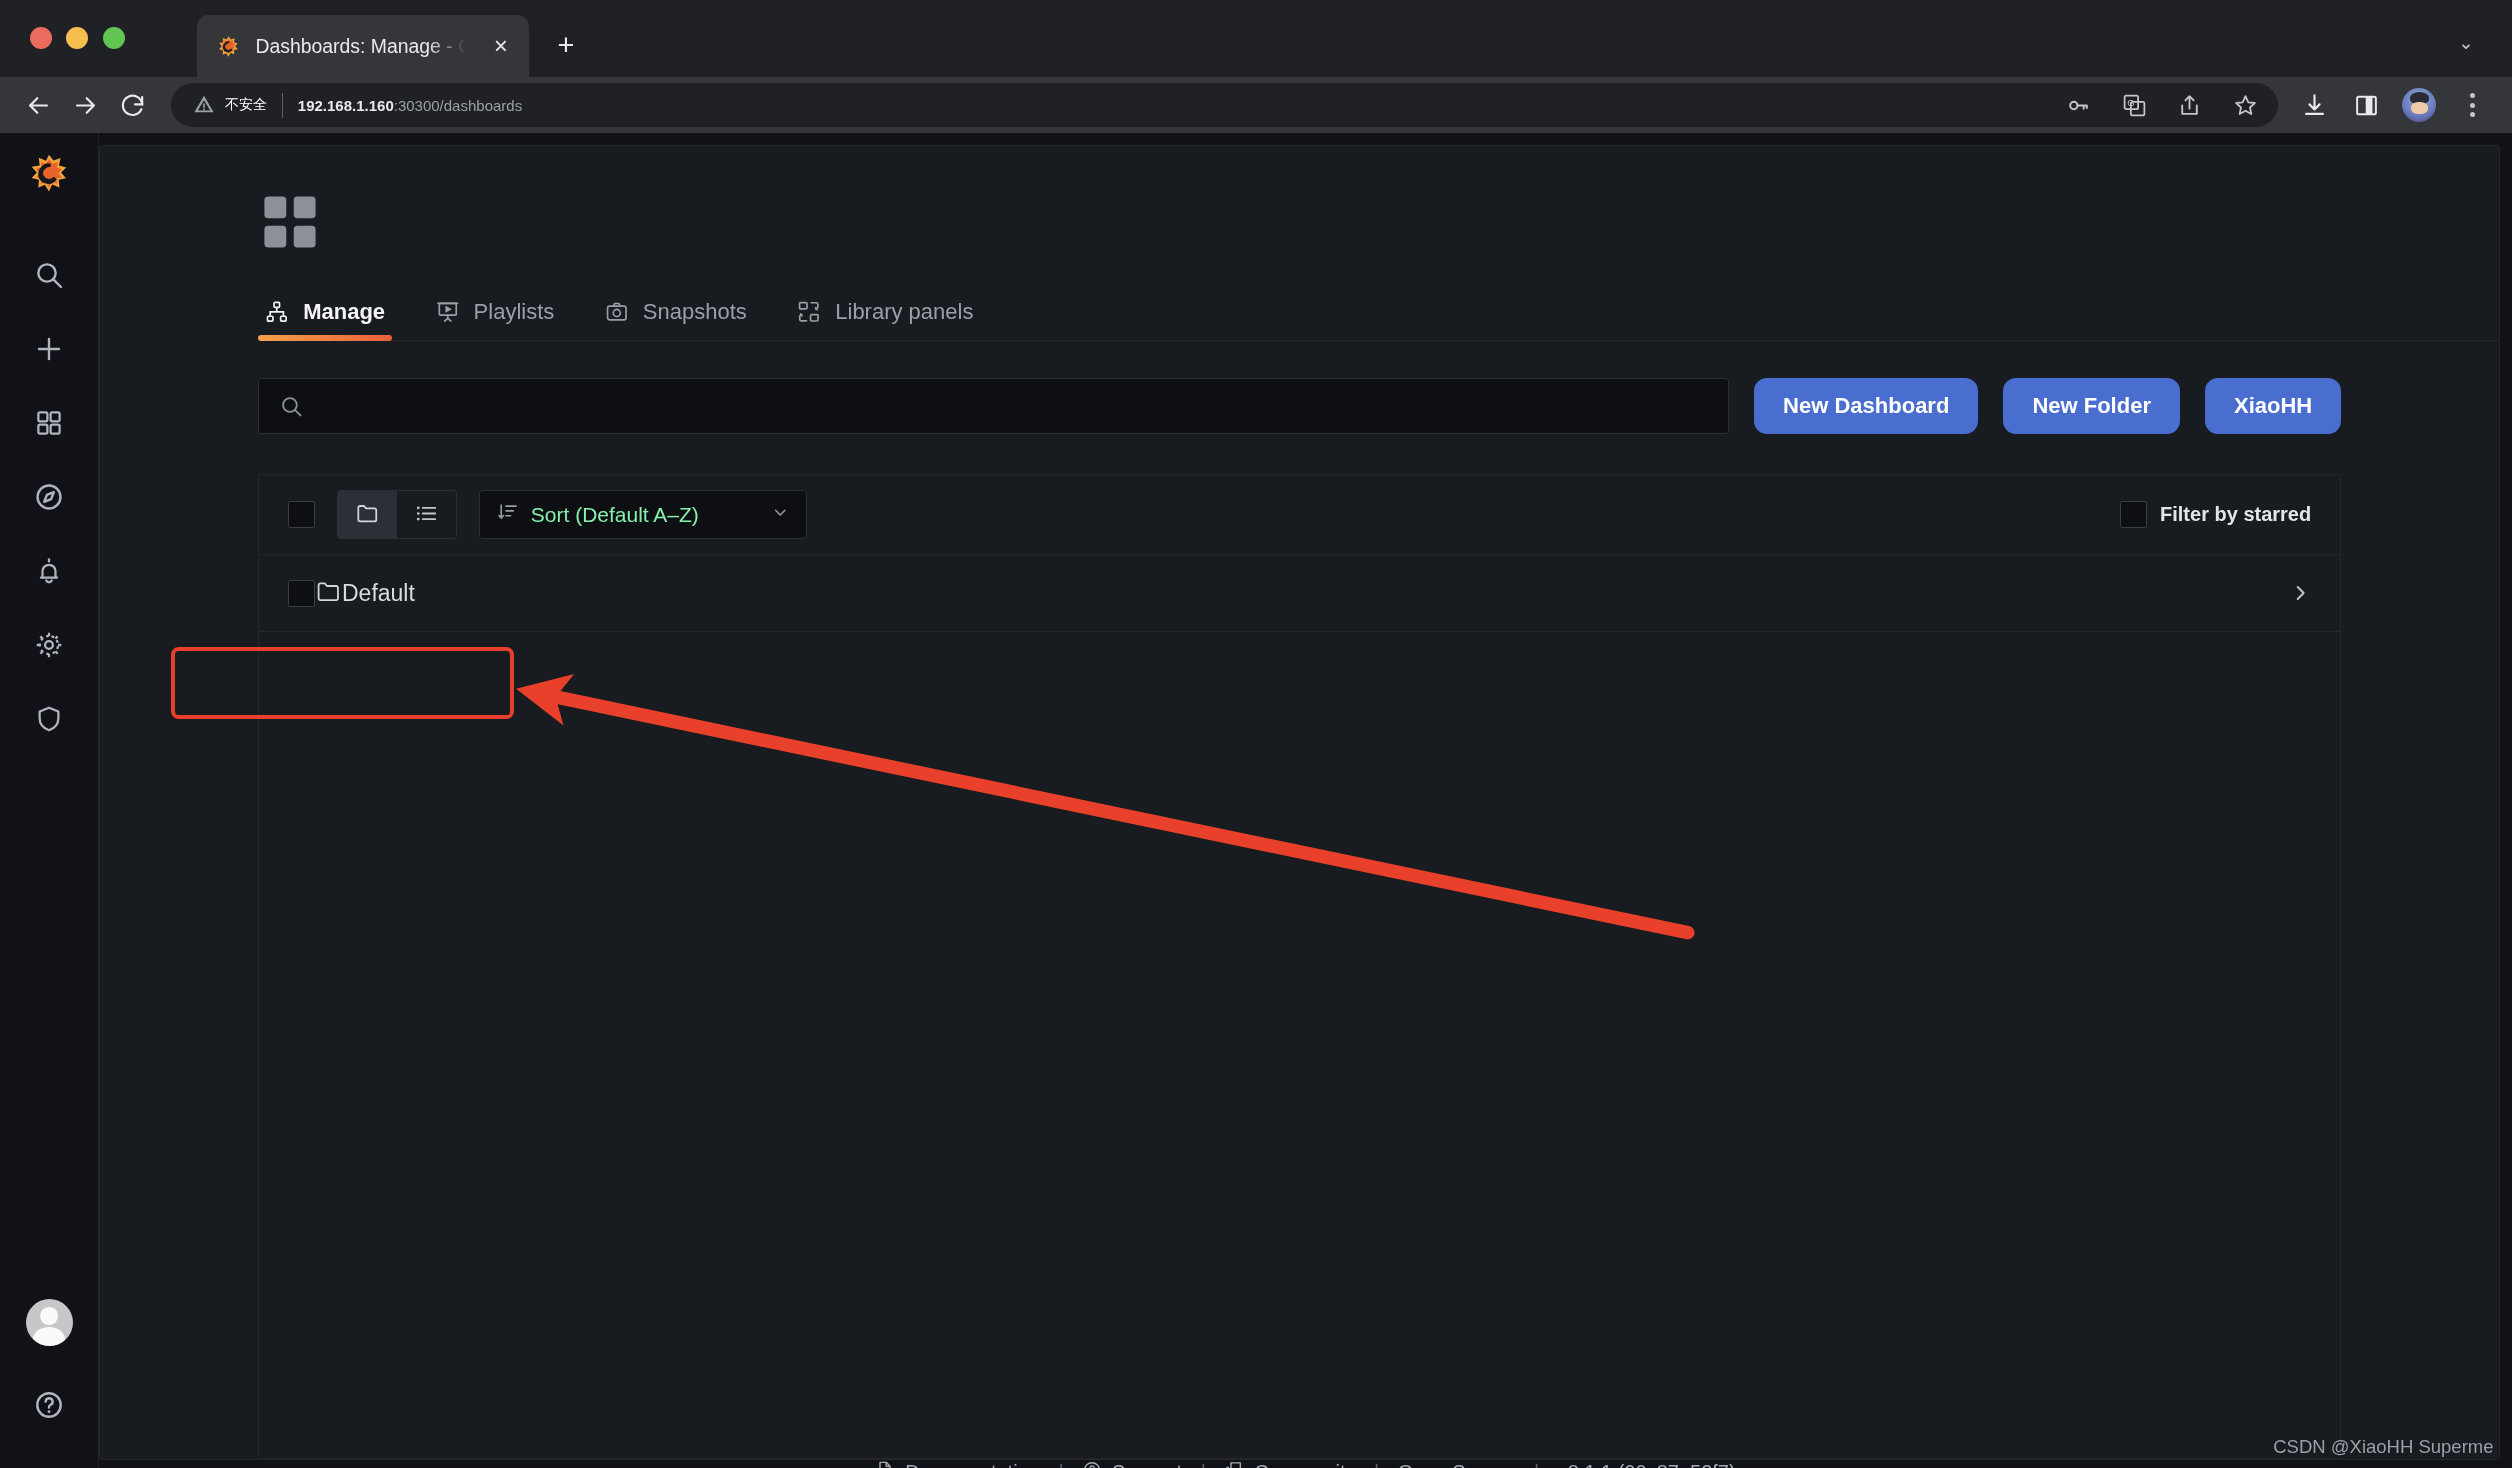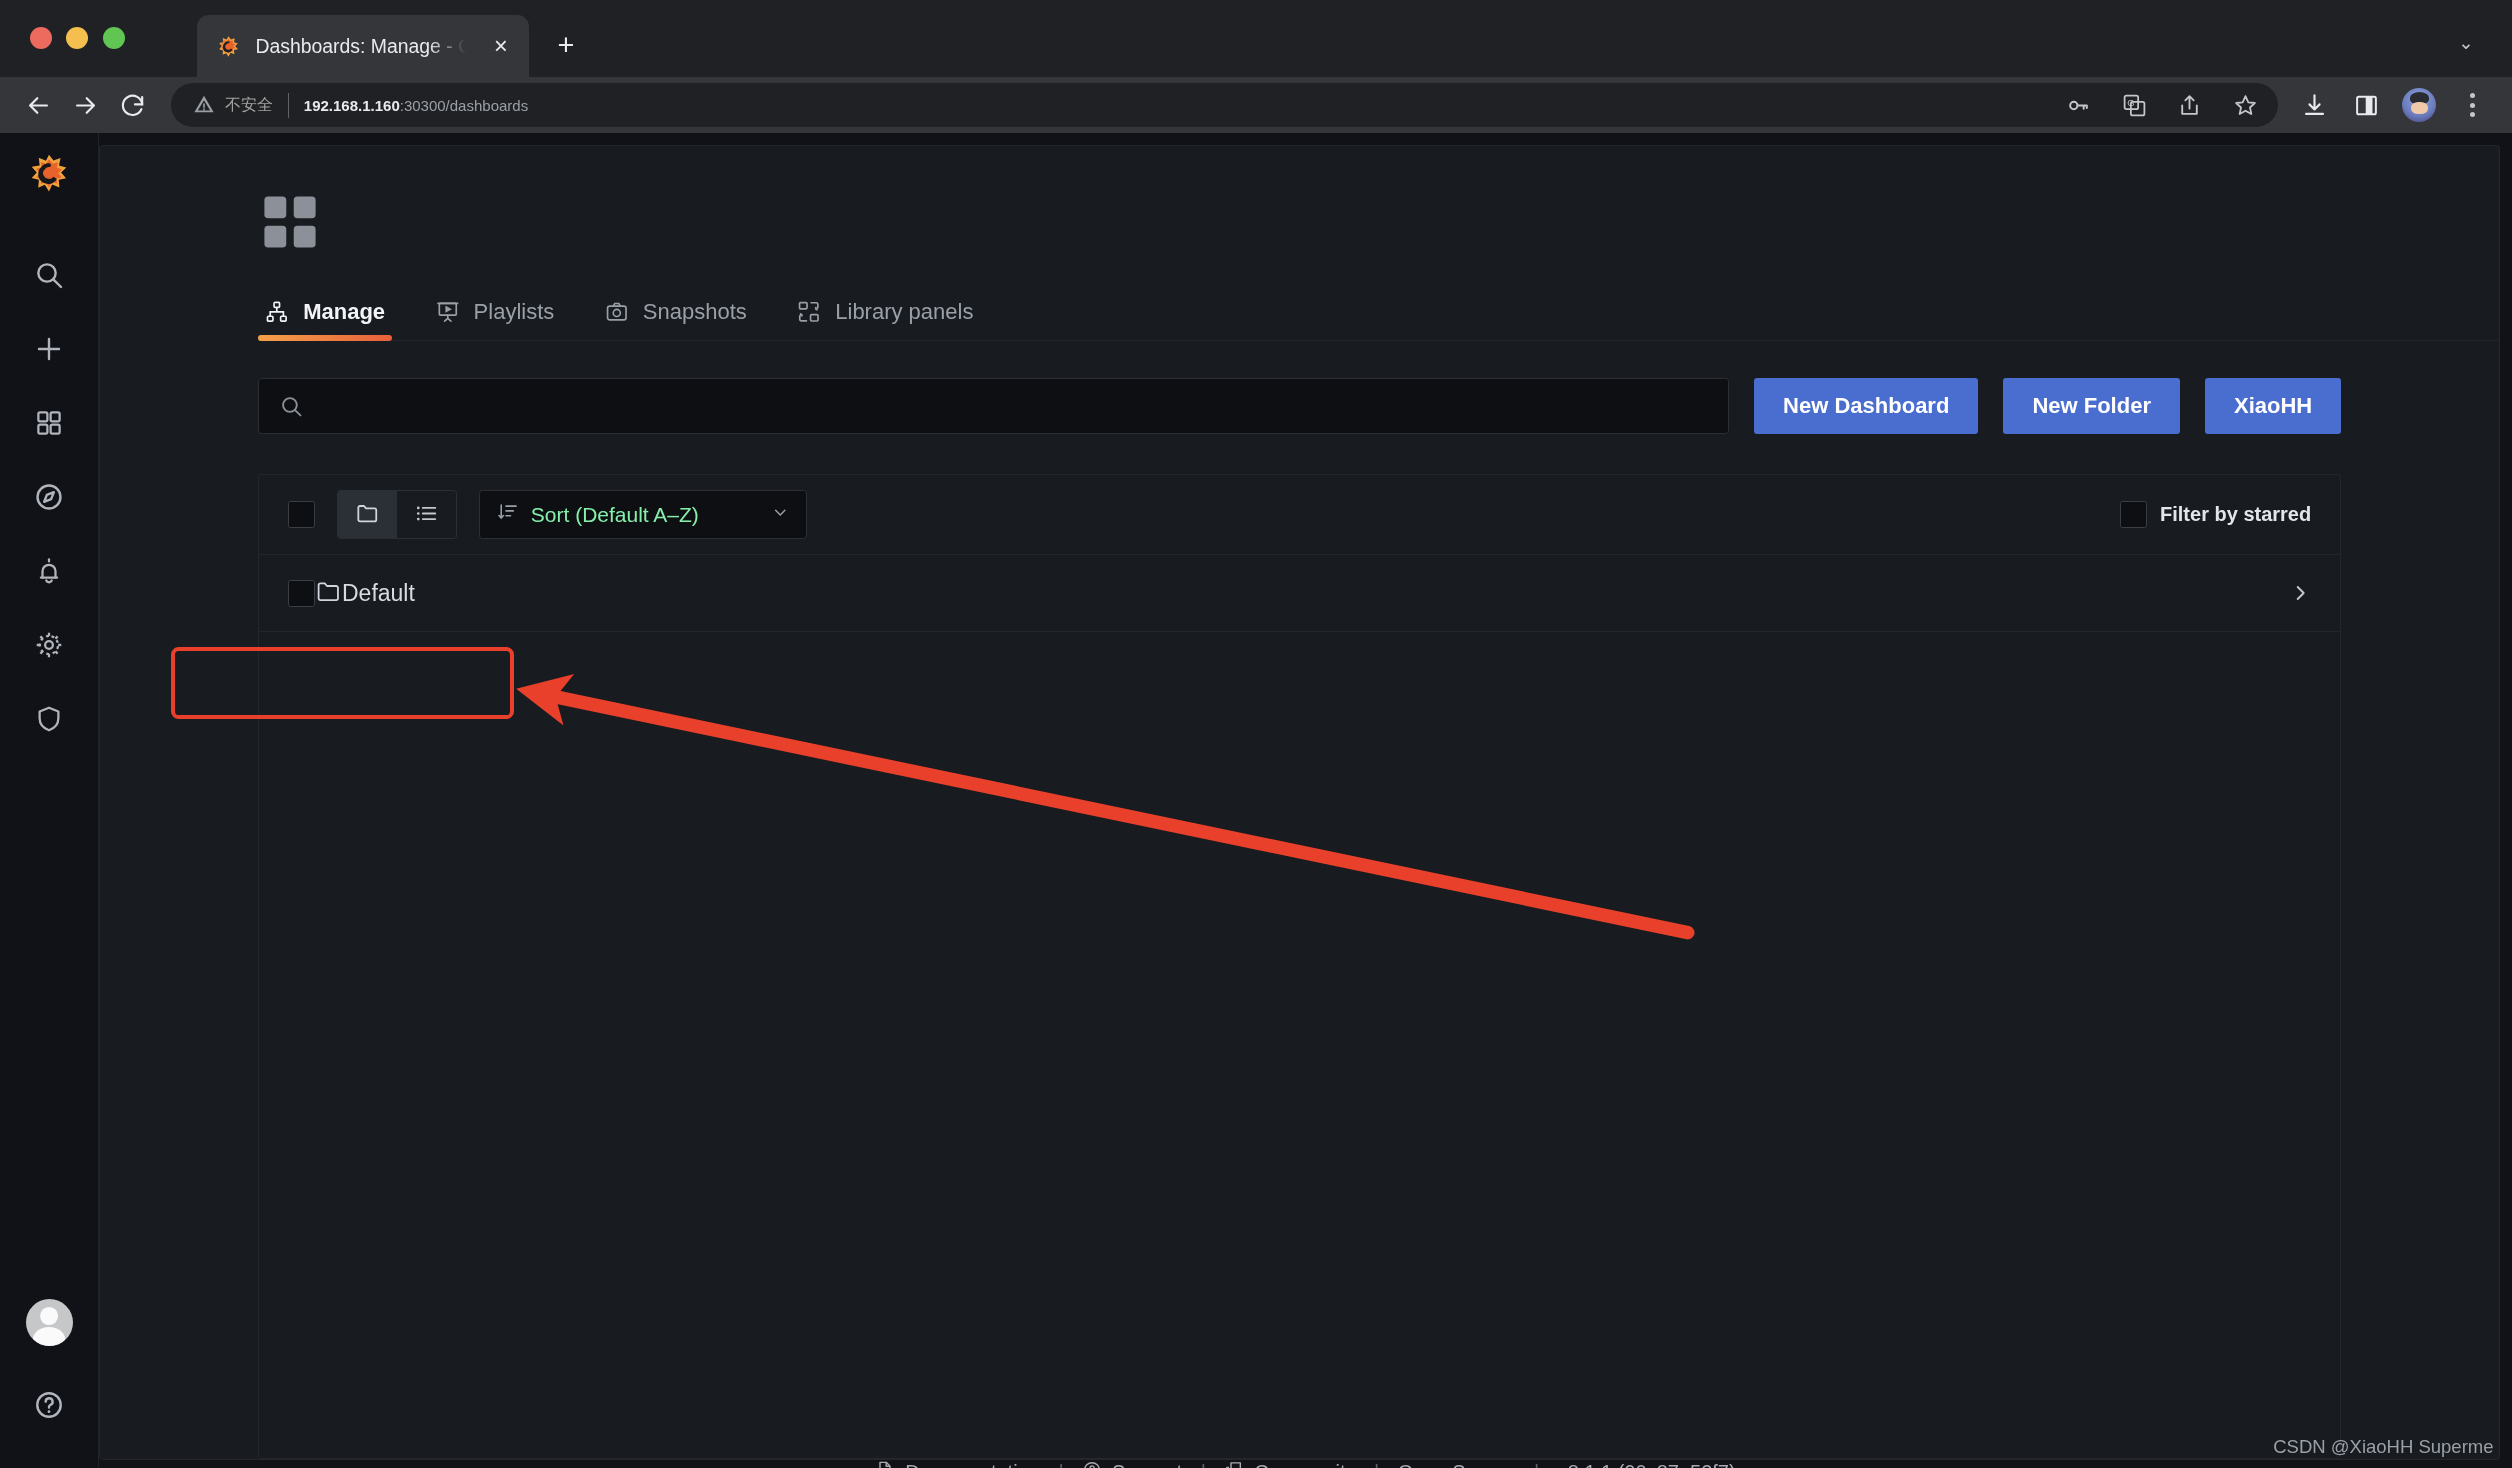--- a/index.html
+++ b/index.html
@@ -83,21 +83,21 @@
     flex: 1;
     height: 44px;
     background: #202124;
     border-radius: 22px;
     display: flex; align-items: center;
     padding: 0 22px;
     margin-left: 15px; margin-right: 8.4px;
     position: relative;
   }
   #insecure-warning { display: flex; align-items: center; gap: 10px; flex: 0 0 auto; }
-  #insecure-text { color: #a3a3a3; font-size: 16px; text-align: right; }
+  #insecure-text { color: #ffffff; font-size: 14px; text-align: right; }
   #omnibox-divider { width: 0.8px; height: 25px; background: #5f6368; margin: 0 15px; flex: 0 0 auto; }
   #url-display { font-size: 15px; white-space: nowrap; text-align: center; }
   #url-host { color: #e8eaed; font-weight: bold; }
   #url-rest { color: #9aa0a6; }
   #omnibox-actions { position: absolute; right: 17px; display: flex; align-items: center; gap: 23.6px; }
   .omni-icon { width: 32px; height: 32px; display: flex; align-items: center; justify-content: center; color: #c4c7ca; }
   #toolbar-actions { display: flex; align-items: center; gap: 20px; margin-left: 11.8px; }
   #avatar-browser {
     width: 34px; height: 34px; border-radius: 50%;
     background: radial-gradient(circle at 50% 35%, #8fa3d8 0%, #6b7fc0 55%, #4b3f7a 100%);
@@ -205,21 +205,21 @@
   #search-input {
     flex: 1; background: transparent; border: none; outline: none;
     color: #d8dade; font-size: 22px;
     font-family: "Liberation Sans", sans-serif;
   }
   #search-input::placeholder { color: #787e87; }
   .primary-btn {
     background: #4a6ed0;
     color: #ffffff;
     font-size: 22px; font-weight: bold;
-    border: none; border-radius: 3px;
+    border: none; border-radius: 13px;
     padding: 0 29px; height: 56px;
     font-family: "Liberation Sans", sans-serif;
     white-space: nowrap;
   }
 
   #results-box {
     margin: 40px 158px 0 158px;
     border: 0.8px solid #24262b;
     border-radius: 2.5px;
     flex: 1;

